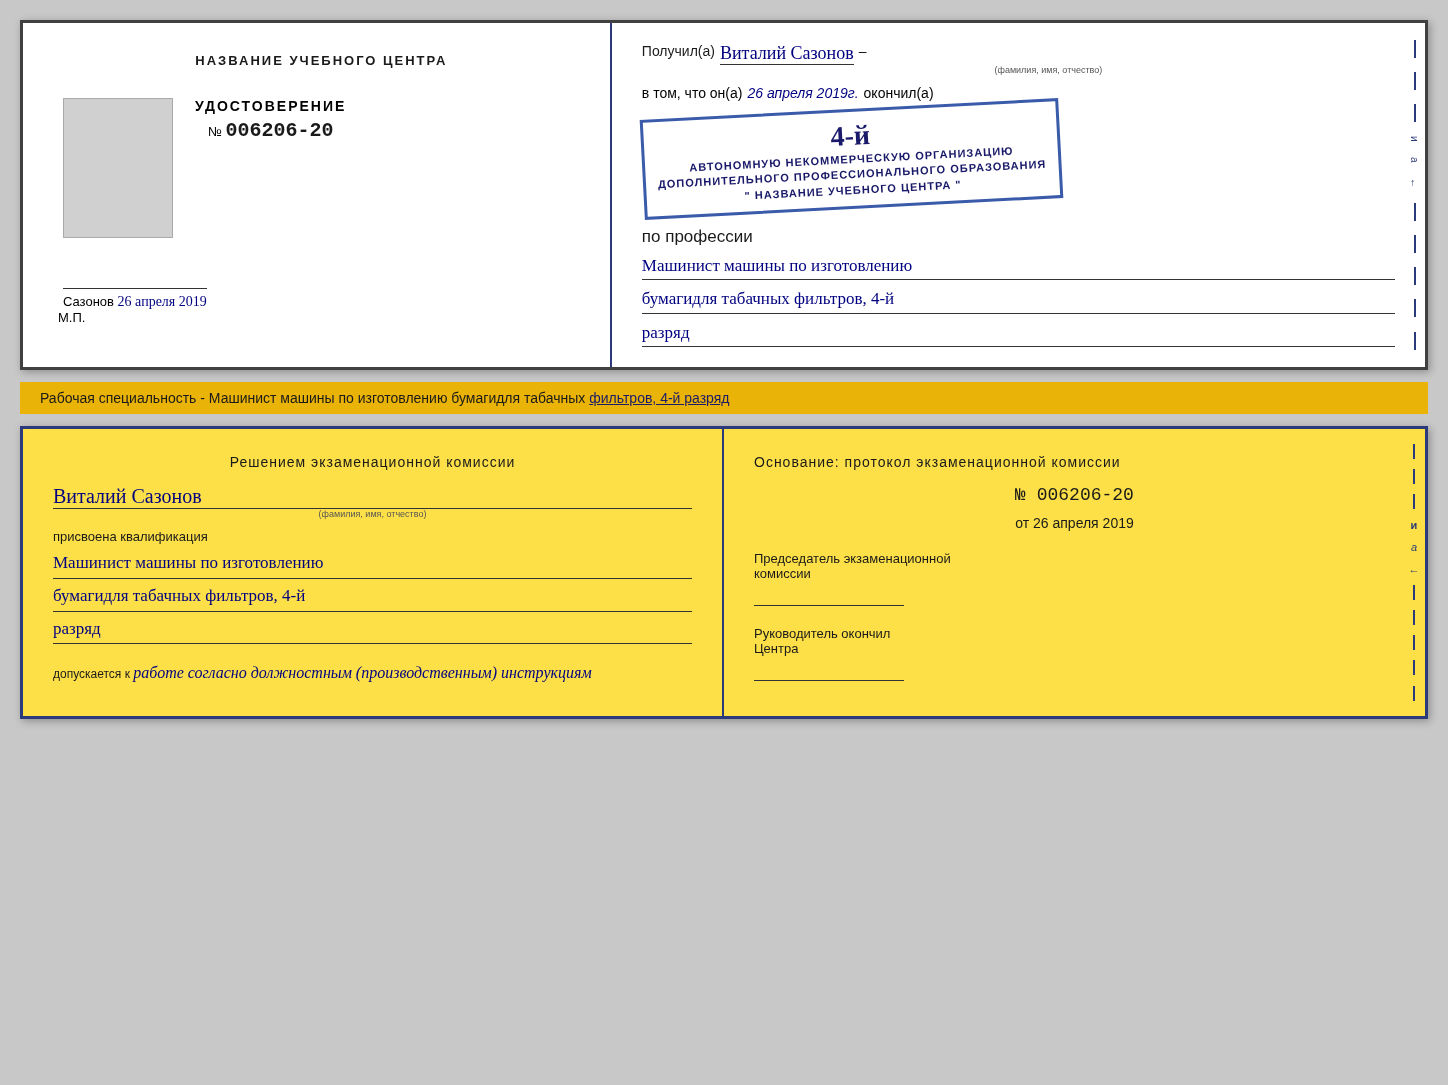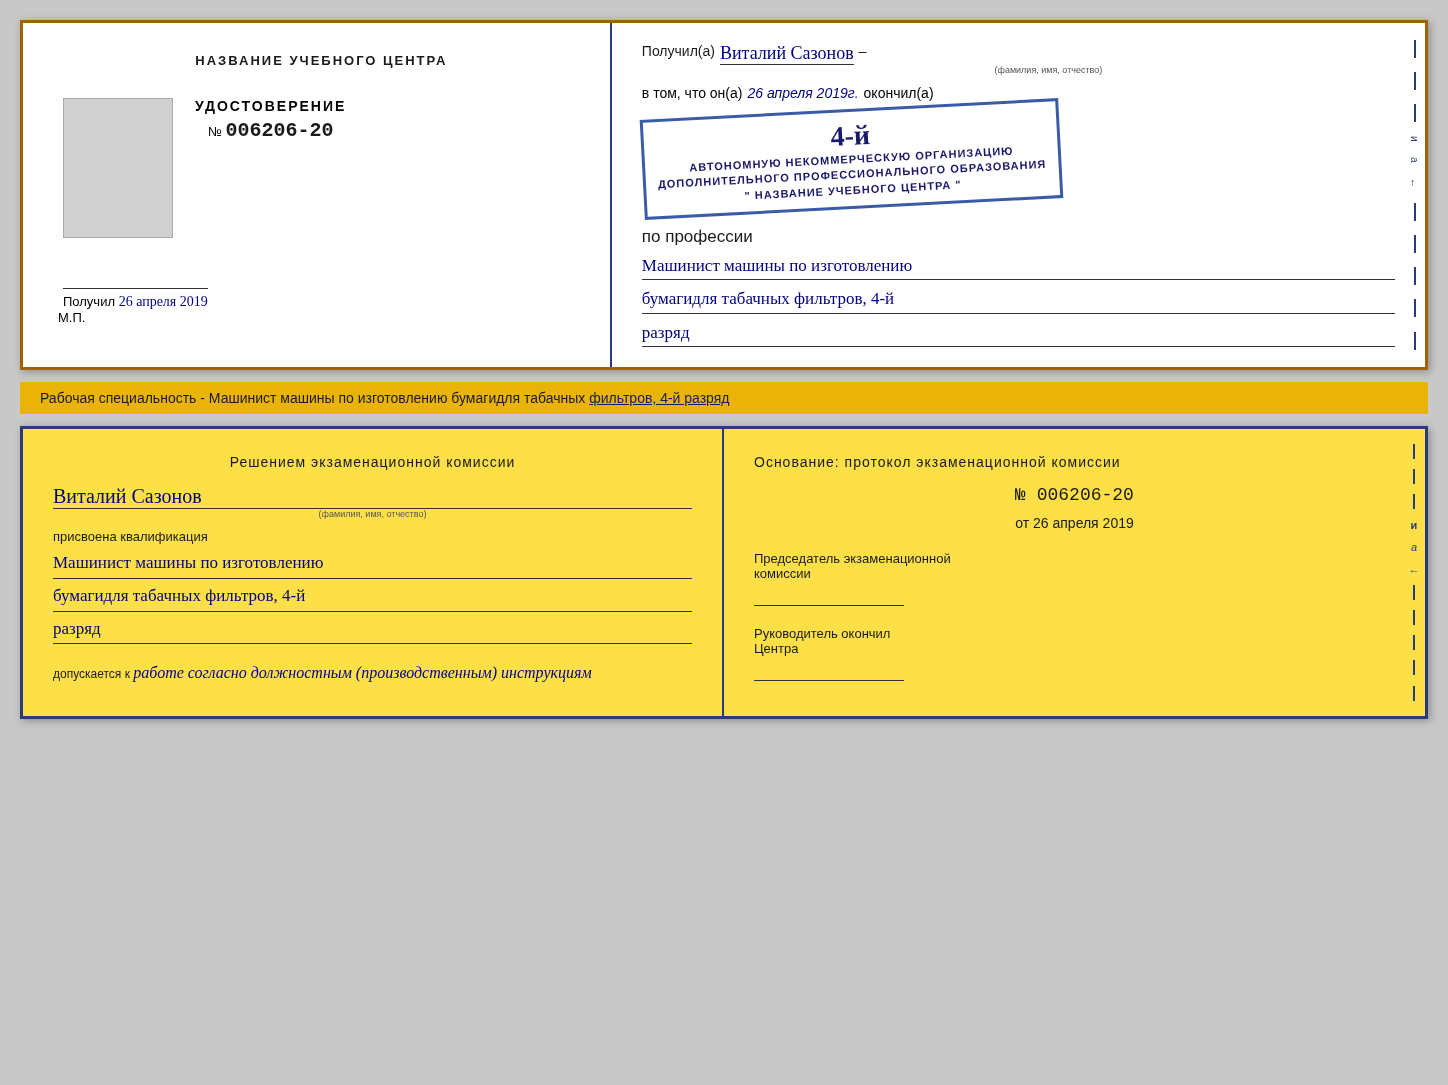--- a/index.html
+++ b/index.html
@@ -15,21 +15,21 @@
       display: flex;
       flex-direction: column;
       gap: 12px;
     }
 
     
     .certificate-booklet {
       display: flex;
       width: 100%;
       background: white;
-      border: 3px solid #a16207;
+      border: 3px solid #404040;
       box-shadow: 2px 2px 8px rgba(0,0,0,0.3);
       position: relative;
     }
 
     .cert-left {
       width: 42%;
       border-right: 2px solid #2a3a7a;
       padding: 30px 20px 20px 30px;
       display: flex;
       flex-direction: column;
@@ -377,21 +377,21 @@
         <div class="cert-udostoverenie">
           <div class="cert-udostoverenie-title">УДОСТОВЕРЕНИЕ</div>
           <div style="margin-top:5px; font-size:13px;">
             <span>№</span>
             <span class="cert-number">006206-20</span>
           </div>
         </div>
       </div>
 
       <div class="cert-issued-line" style="margin-top:30px; align-self:flex-start; margin-left:10px;">
-        <span>Получил</span>
+        <span>Сазонов</span>
         <span style="font-family:'Segoe Script','Comic Sans MS',cursive; font-size:14px; color:#000080;">26 апреля 2019</span>
       </div>
 
       <div class="cert-mp">М.П.</div>
     </div>
 
     <div class="cert-right">
 
       
       <div class="received-line">

